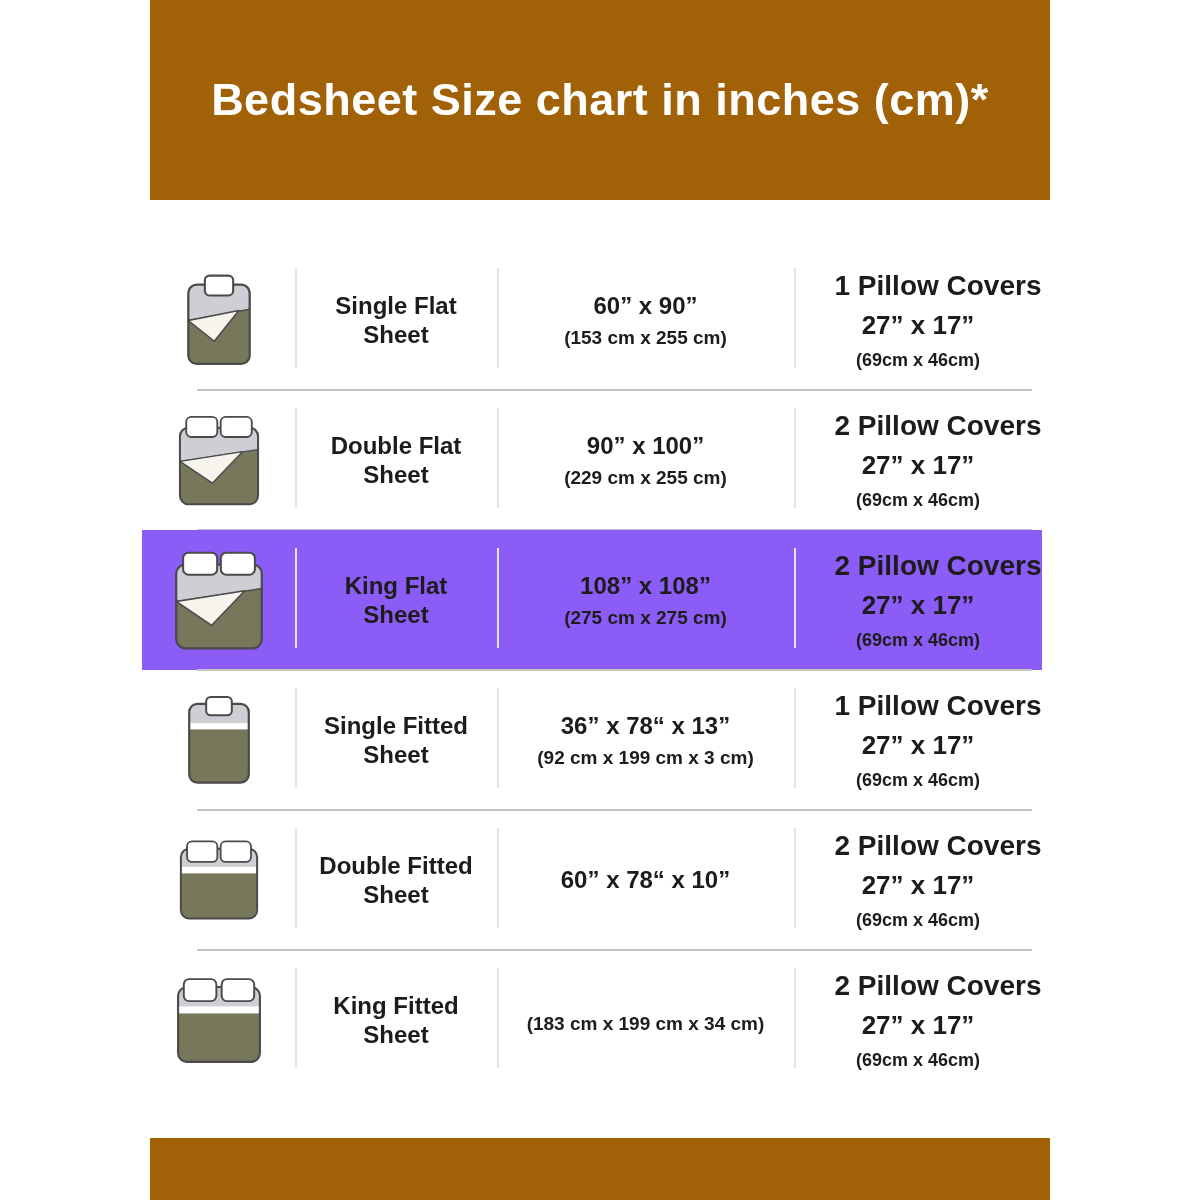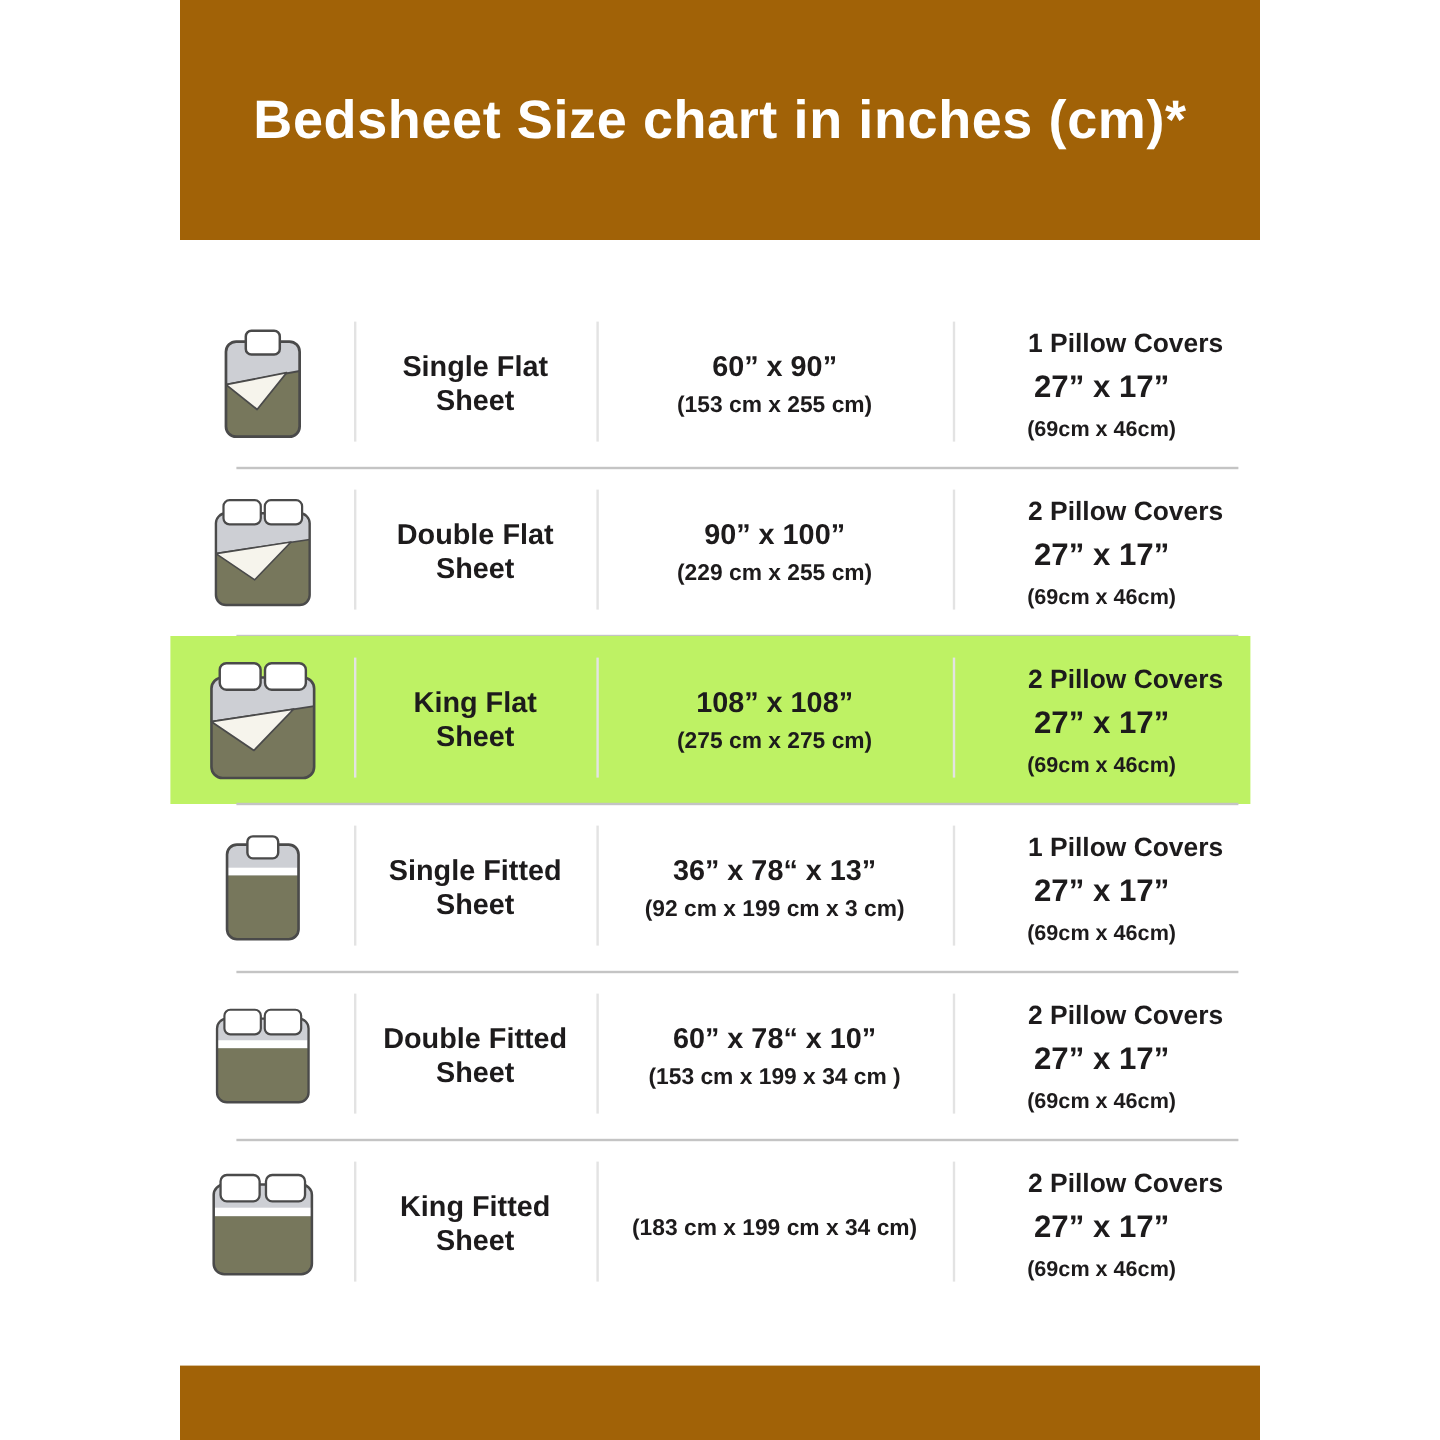--- a/index.html
+++ b/index.html
@@ -13,33 +13,33 @@
   .header-band { top:0; height:200px; display:flex; align-items:center; justify-content:center; }
   .footer-band { top:1138px; height:62px; }
   .title { color:#ffffff; font-size:45px; font-weight:bold; letter-spacing:.5px; text-align:center; }
 
   .size-table { position:absolute; left:142px; top:250px; width:900px; }
   .row { position:relative; display:flex; align-items:center; height:140px; }
   .row.sep::after {
     content:""; position:absolute; left:55px; right:10px; bottom:-1px;
     border-bottom:2px solid #c4c4c4;
   }
-  .row.highlighted { background:#bef264; }
+  .row.highlighted { background:#8b5cf6; }
 
   .cell-icon  { width:153px; display:flex; justify-content:center; align-items:center; }
   .cell-name  { width:202px; text-align:center; font-weight:bold; font-size:24px; line-height:1.22; white-space:pre-line; }
   .cell-size  { width:297px; text-align:center; }
   .cell-pillow{ width:248px; text-align:center; }
 
   .vdiv { position:absolute; top:18px; bottom:22px; width:0; border-left:2px solid #e3e3e3; }
   .vd1 { left:153px; } .vd2 { left:355px; } .vd3 { left:652px; }
 
   .size-in  { font-size:24px; font-weight:bold; }
   .size-cm  { font-size:19px; font-weight:bold; margin-top:7px; }
-  .pillow-count { font-size:22px; font-weight:bold;padding-left:40px; }
+  .pillow-count { font-size:28px; font-weight:bold;padding-left:40px; }
   .pillow-in    { font-size:26px; font-weight:bold; margin-top:8px; }
   .pillow-cm    { font-size:18px; font-weight:bold; margin-top:9px; }
 </style>
 </head>
 <body>
 
 <div class="band header-band">
   <div class="title">Bedsheet Size chart in inches (cm)*</div>
 </div>
 
@@ -164,21 +164,20 @@
         <rect x="11" y="3" width="37" height="25" rx="6" fill="#ffffff" stroke="#4a4a4a" stroke-width="2.2"></rect>
         <rect x="52" y="3" width="37" height="25" rx="6" fill="#ffffff" stroke="#4a4a4a" stroke-width="2.2"></rect>
       </svg>
     </div>
     <div class="vdiv vd1"></div>
     <div class="cell-name">Double Fitted
 Sheet</div>
     <div class="vdiv vd2"></div>
     <div class="cell-size">
       <div class="size-in">60” x 78“ x 10”</div>
-      <div class="size-cm">(153 cm x 199 x 34 cm )</div>
     </div>
     <div class="vdiv vd3"></div>
     <div class="cell-pillow">
       <div class="pillow-count">2 Pillow Covers</div>
       <div class="pillow-in">27” x 17”</div>
       <div class="pillow-cm">(69cm x 46cm)</div>
     </div>
   </div>
 
   <div class="row">

